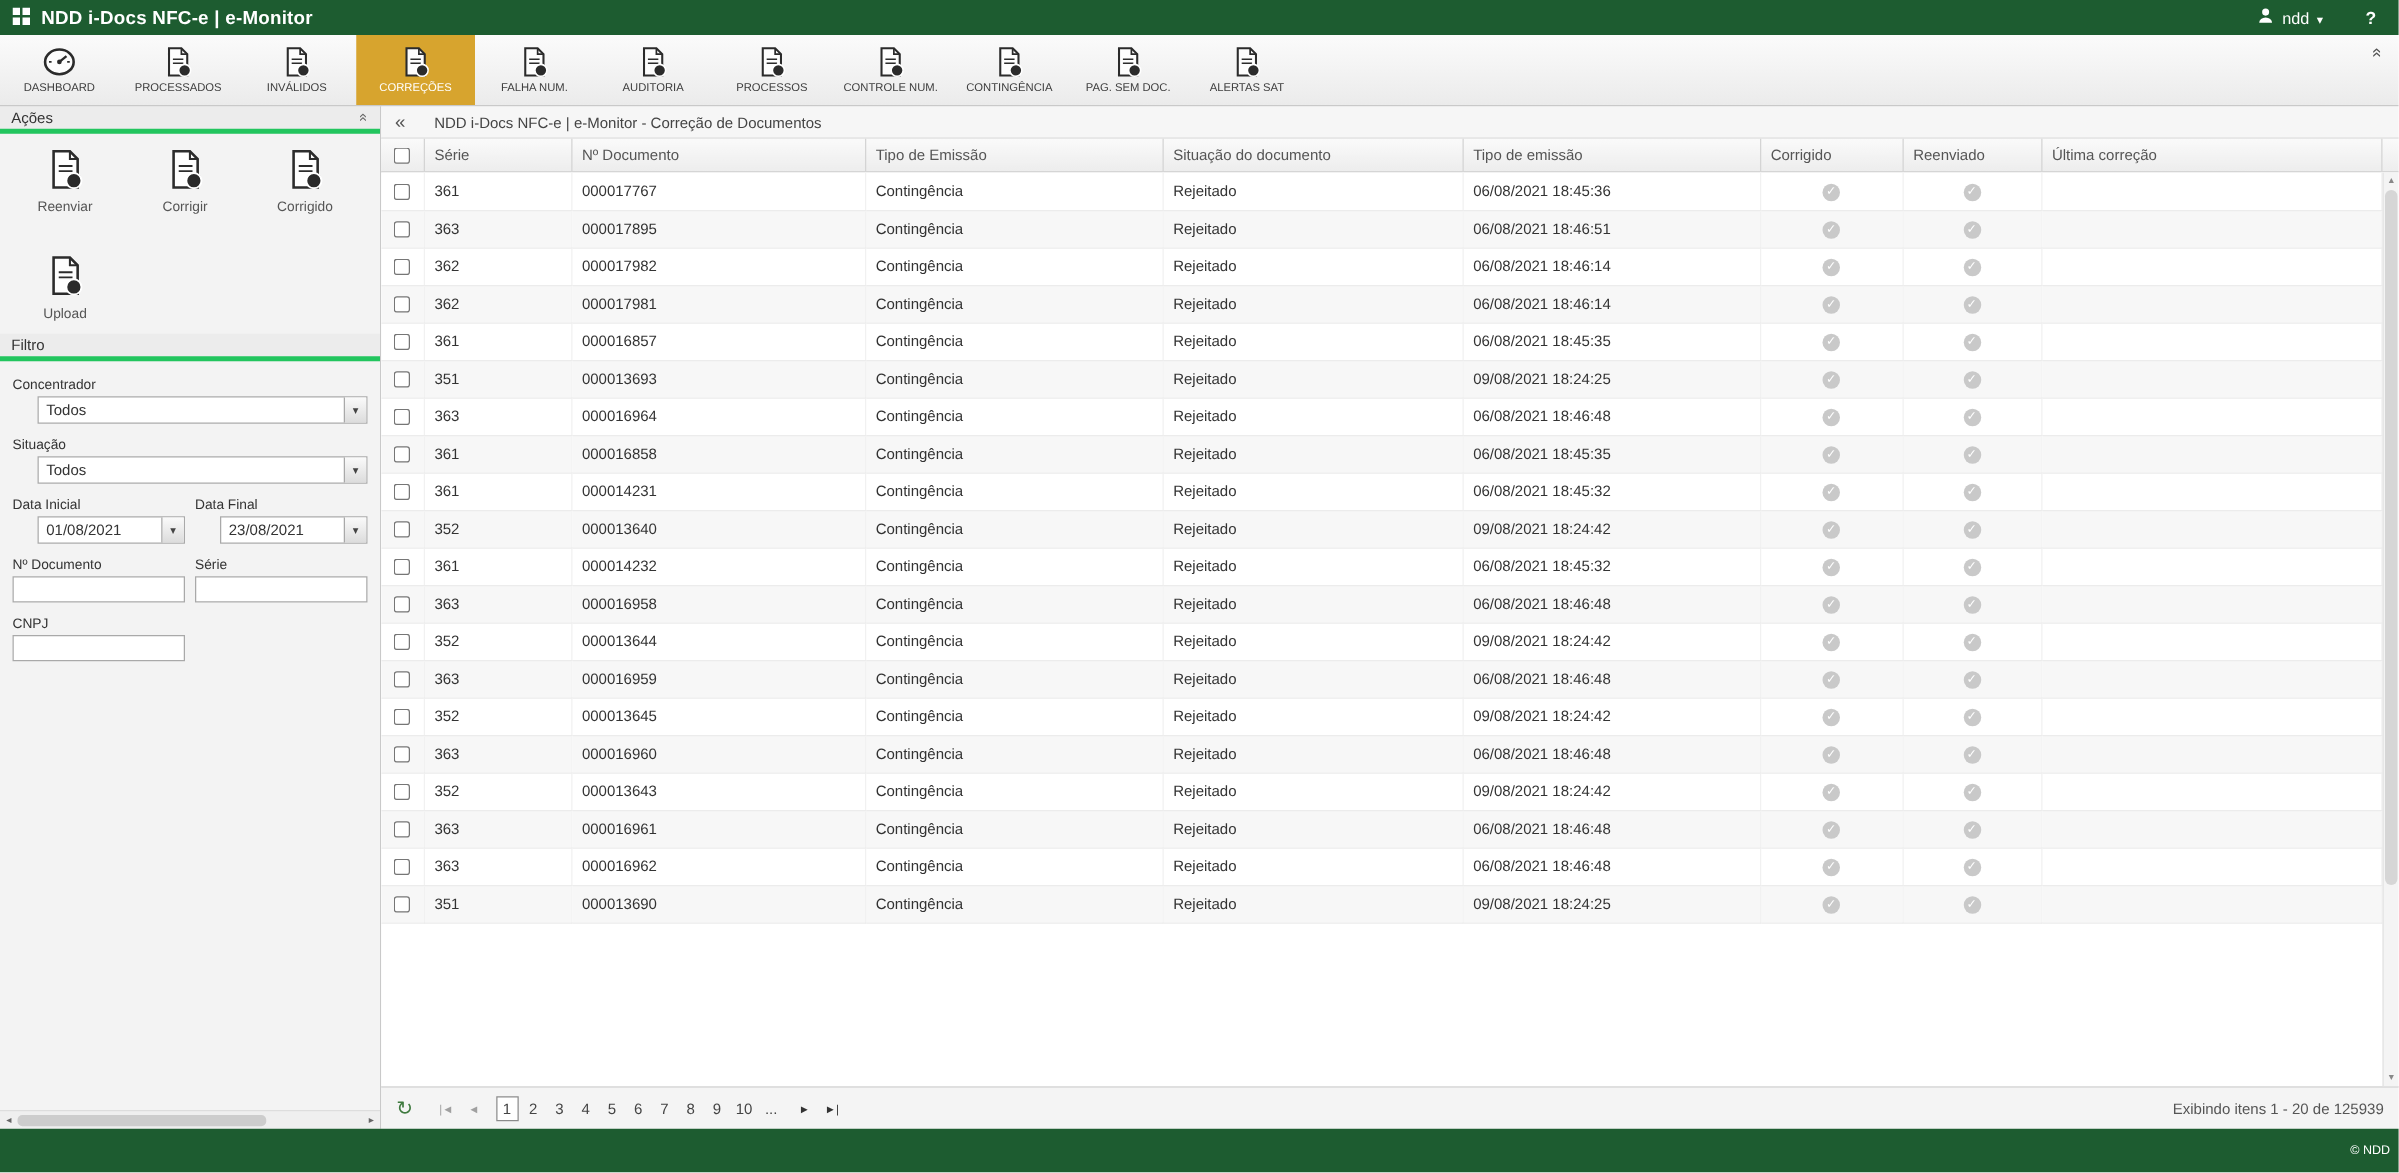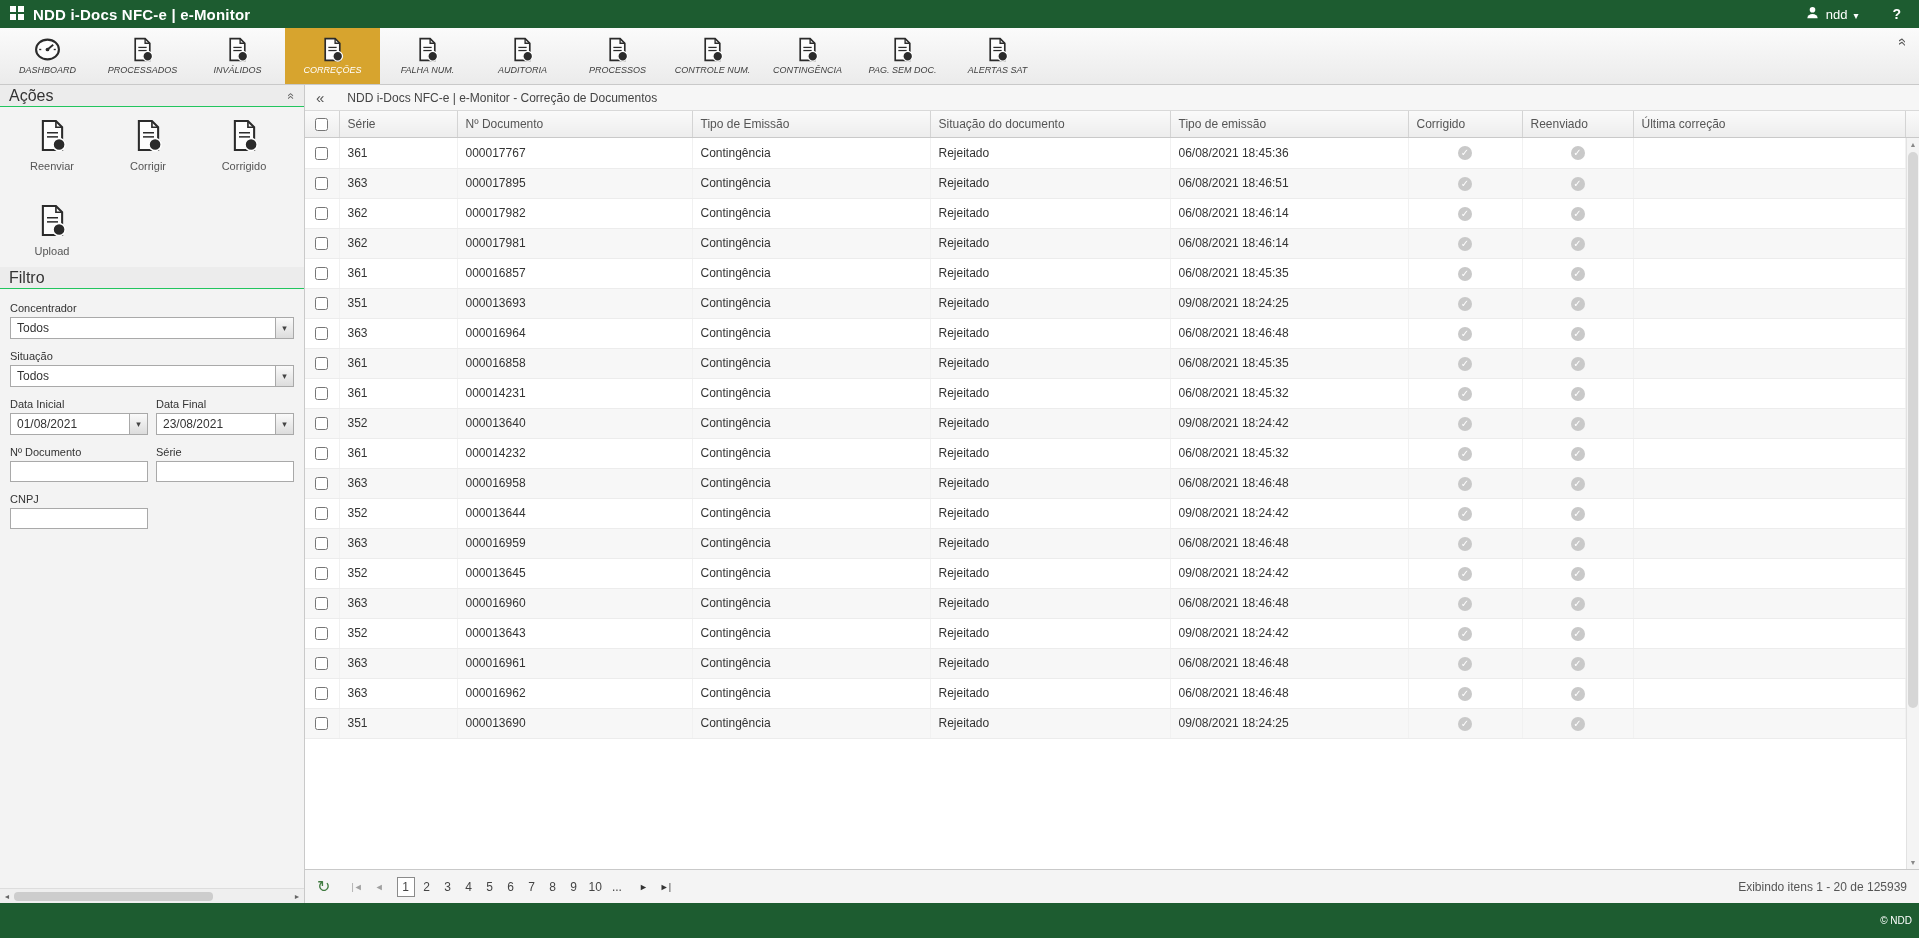--- a/index.html
+++ b/index.html
@@ -26,43 +26,43 @@
   .g-down::before { content:"▼"; }
   .g-left::before { content:"◄"; }
   .g-right::before { content:"►"; }
   .g-first::before { content:"|◄"; }
   .g-prev::before { content:"◄"; }
   .g-next::before { content:"►"; }
   .g-last::before { content:"►|"; }
   .g-refresh::before { content:"↻"; }
 
   
-  .toolbar { flex:0 0 57px; background:linear-gradient(#fbfbfb,#ebebeb); border-bottom:1px solid #c9c9c9; display:flex; position:relative;font-style:italic; }
+  .toolbar { flex:0 0 57px; background:linear-gradient(#fbfbfb,#ebebeb); border-bottom:1px solid #c9c9c9; display:flex; position:relative; }
   .tb-item { width:95px; display:flex; flex-direction:column; align-items:center; justify-content:center; gap:3px; cursor:pointer; }
   .tb-item.active { background:#d7a42e; }
   .tb-item.active .tb-label { color:#fff; }
   .tb-label { font-size:9px; color:#3d3d3d; white-space:nowrap; }
   .tb-ico svg { display:block; }
   .tb-collapse { position:absolute; right:12px; top:6px; color:#555; font-size:14px; cursor:pointer; }
 
   
   .body-row { flex:1; display:flex; min-height:0; }
 
   
   .sidebar { flex:0 0 304px; background:#f3f3f3; border-right:1px solid #c9c9c9; display:flex; flex-direction:column; min-height:0; }
-  .panel-head { flex:0 0 22px; background:#ececec; border-bottom:1px solid #22c55e; display:flex; align-items:center; padding:0 9px; font-size:16px; color:#333;gap:34px; }
+  .panel-head { flex:0 0 22px; background:#ececec; border-bottom:4px solid #22c55e; display:flex; align-items:center; padding:0 9px; font-size:12px; color:#333;gap:34px; }
   .panel-head .hd-collapse { margin-left:auto; color:#666; font-size:12px; cursor:pointer; }
   .actions { display:flex; flex-wrap:wrap; padding:12px 4px 10px; row-gap:32px; }
   .action { width:96px; display:flex; flex-direction:column; align-items:center; gap:5px; cursor:pointer; }
   .action-label { font-size:11px; color:#555; }
   .filter-body { flex:1; padding:2px 10px 8px; display:grid; grid-template-columns:138px 138px; column-gap:8px; align-content:start; }
   .field { margin-top:11px; }
   .span2 { grid-column:1 / 3; }
   .f-label { font-size:11px; color:#333; margin-bottom:3px; white-space:nowrap; }
-  .dd { display:flex; border:1px solid #a9a9a9; background:#fff; height:22px; align-items:center; cursor:pointer; }
+  .dd { display:flex; border:1px solid #a9a9a9; background:#fff; height:22px; align-items:center; cursor:pointer;margin-left:20px; }
   .dd-val { flex:1; padding:0 6px; font-size:12px; color:#333; }
   .dd-btn { width:18px; align-self:stretch; border-left:1px solid #a9a9a9; background:linear-gradient(#fafafa,#dcdcdc); display:flex; align-items:center; justify-content:center; font-size:9px; color:#444; }
   .txt { height:21px; width:100%; border:1px solid #a9a9a9; font-size:12px; padding:0 5px; background:#fff; color:#333; font-family:inherit; }
   .hscroll { flex:0 0 15px; display:flex; align-items:center; background:#efefef; border-top:1px solid #ddd; }
   .hs-arrow { width:14px; font-size:7px; color:#666; text-align:center; cursor:pointer; }
   .hs-track { flex:1; position:relative; height:11px; }
   .hs-thumb { position:absolute; left:0; top:1px; height:9px; width:72%; background:#cdcdcd; border-radius:4px; cursor:pointer; }
   .sb-bottom { flex:0 0 36px; border-top:1px solid #c9c9c9; background:#f2f2f2; display:flex; align-items:center; justify-content:flex-end; padding:0 16px; }
   .btn-pesquisar { width:130px; height:26px; background:linear-gradient(#fdfdfd,#e0e0e0); border:1px solid #9a9a9a; font-size:12px; color:#333; font-family:inherit; cursor:pointer; }
 

